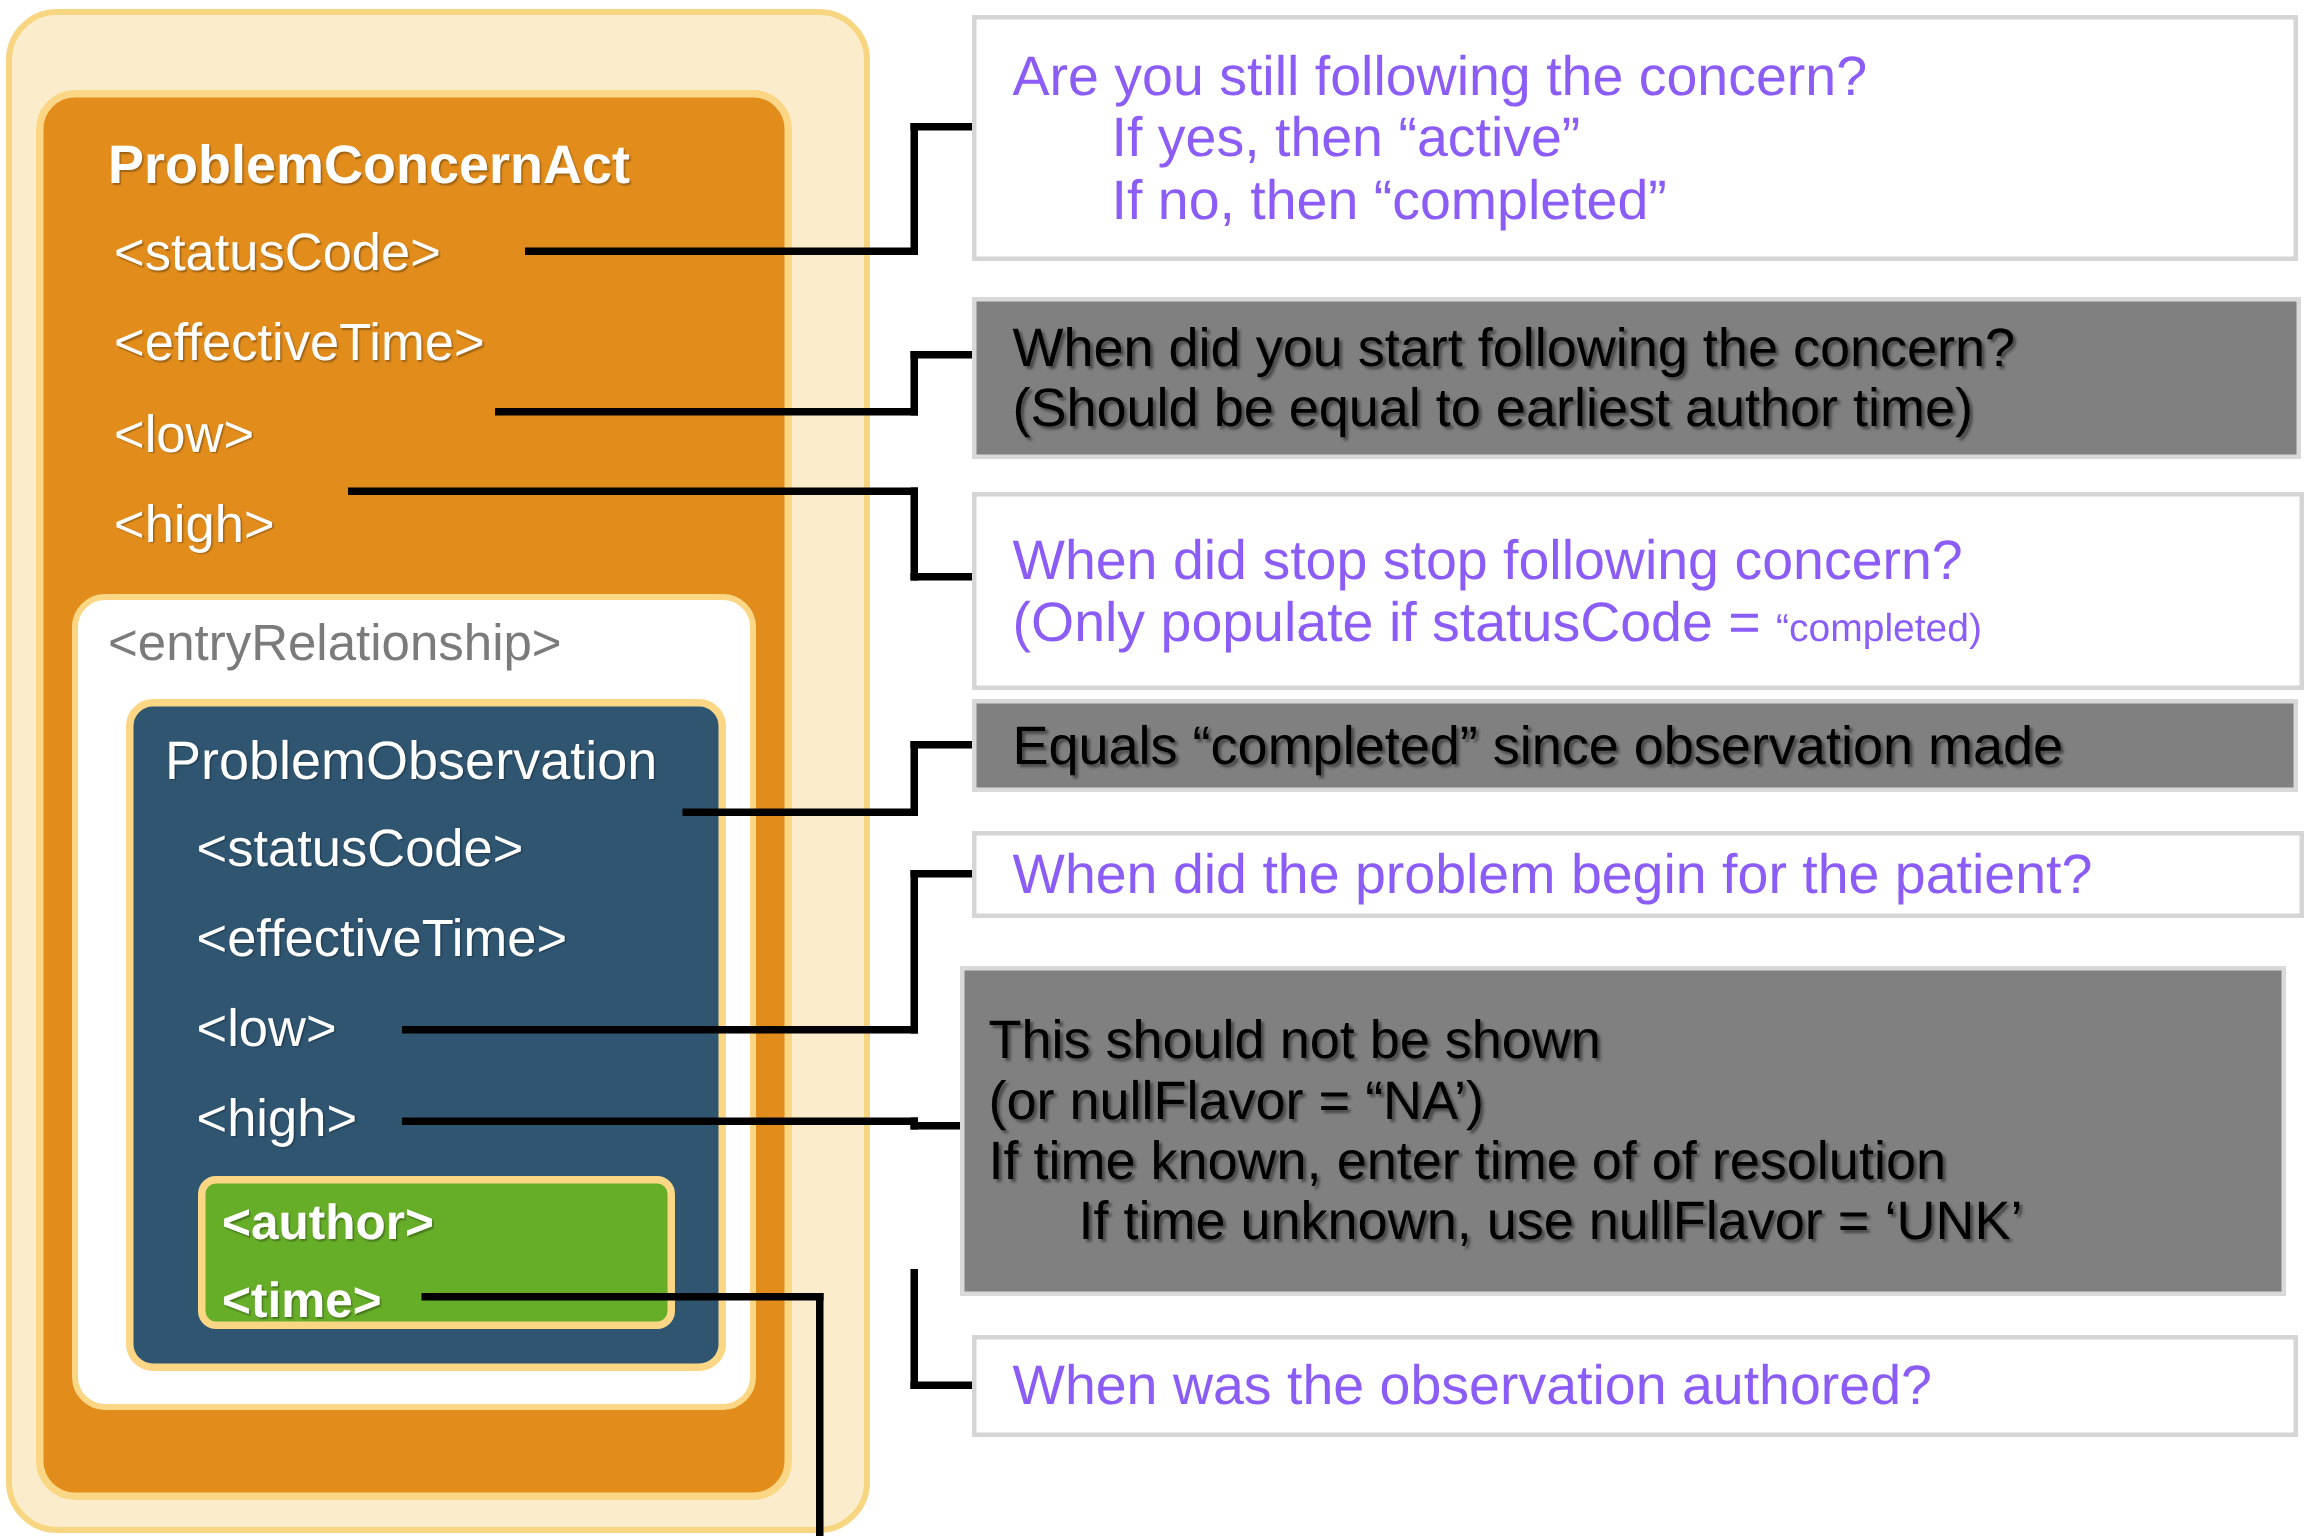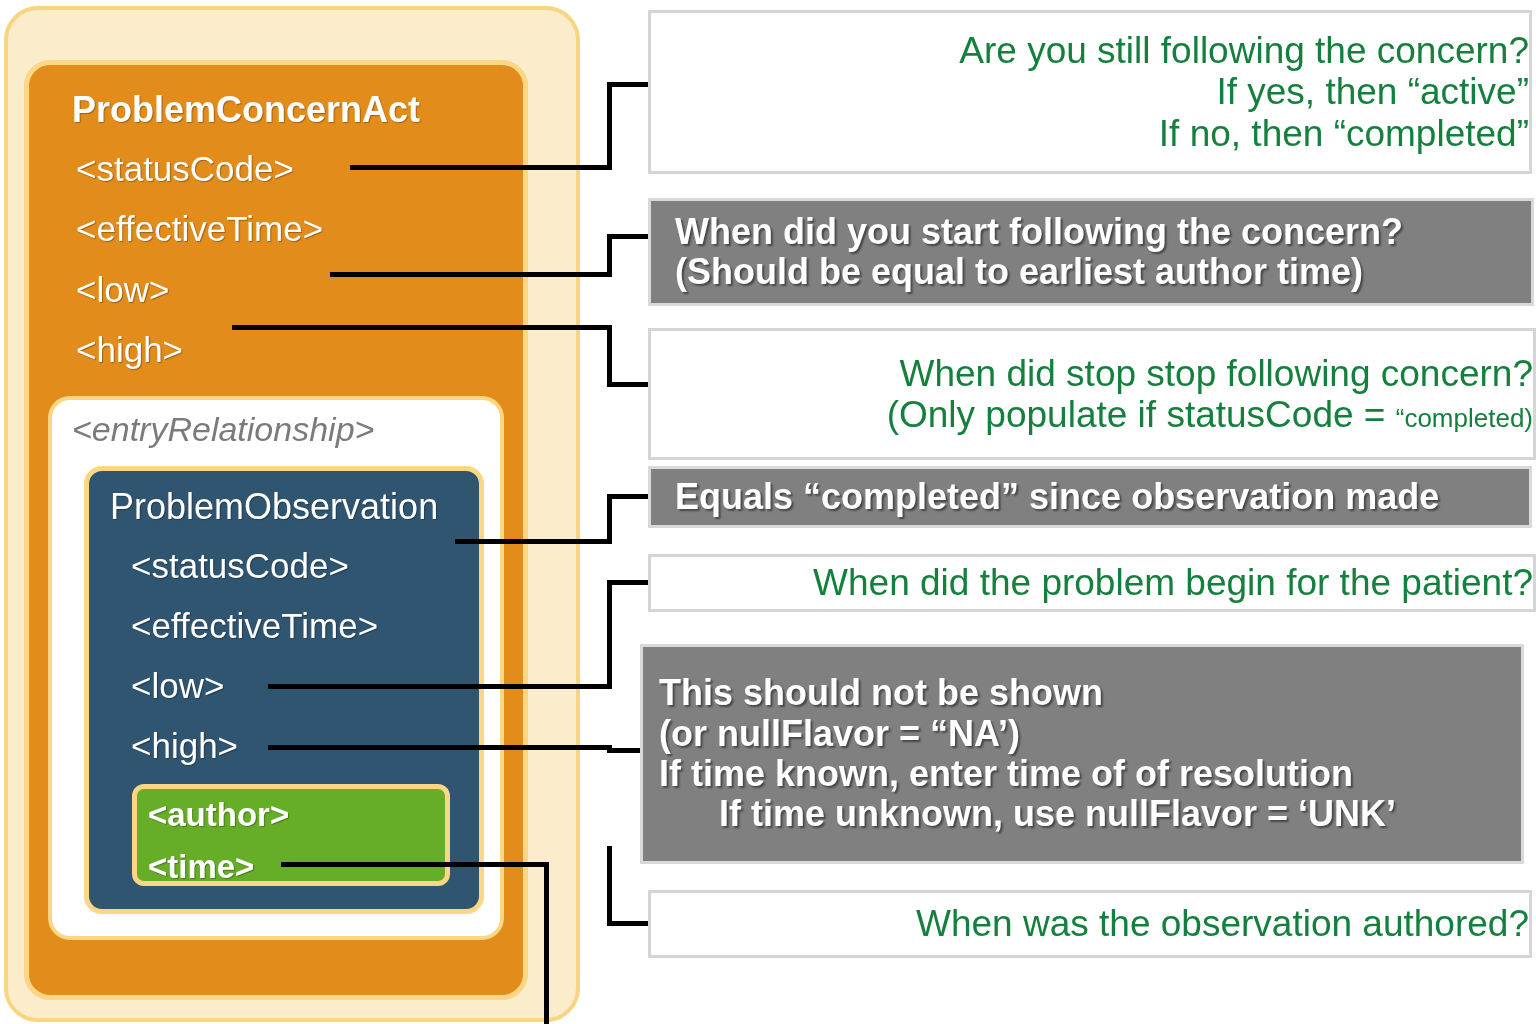--- a/index.html
+++ b/index.html
@@ -78,29 +78,28 @@
     padding:4px 0 4px 24px;
   }
   .note.white{background:#ffffff;}
   .note.gray{background:#808080;border-color:#d9d9d9;}
   .note .line{
     font-family:"Liberation Sans",sans-serif;
     white-space:nowrap;
     line-height:1.12;
   }
   .note.white .line{
-    color:#15803d;
+    color:#8b5cf6;
     font-size:37px;
     font-weight:400;
-    text-align:right;
   }
   .note.gray .line{
-    color:#ffffff;
+    color:#000000;
     font-size:36px;
-    font-weight:bold;
+    font-weight:normal;
     text-shadow:2px 2px 2px rgba(0,0,0,.45);
   }
   .indent1{padding-left:66px;}
   .indent2{padding-left:60px;}
   .tiny{font-size:26px;}
 </style>
 </head>
 <body>
 
 <div id="stage">
@@ -109,21 +108,21 @@
 
   <div class="box-concern"></div>
 
   <div class="lbl title" style="left:72px;top:92px;font-weight:bold;">ProblemConcernAct</div>
   <div class="lbl" style="left:76px;top:151px;">&lt;statusCode&gt;</div>
   <div class="lbl" style="left:76px;top:211px;">&lt;effectiveTime&gt;</div>
   <div class="lbl" style="left:76px;top:272px;">&lt;low&gt;</div>
   <div class="lbl" style="left:76px;top:332px;">&lt;high&gt;</div>
 
   <div class="box-entryrel"></div>
-  <div class="lbl gray" style="left:72px;top:412px;font-style:italic;">&lt;entryRelationship&gt;</div>
+  <div class="lbl gray" style="left:72px;top:412px;">&lt;entryRelationship&gt;</div>
 
   <div class="box-observation"></div>
   <div class="lbl title" style="left:110px;top:489px;">ProblemObservation</div>
   <div class="lbl" style="left:131px;top:548px;">&lt;statusCode&gt;</div>
   <div class="lbl" style="left:131px;top:608px;">&lt;effectiveTime&gt;</div>
   <div class="lbl" style="left:131px;top:668px;">&lt;low&gt;</div>
   <div class="lbl" style="left:131px;top:728px;">&lt;high&gt;</div>
 
   <div class="box-author"></div>
   <div class="lbl small" style="left:148px;top:798px;">&lt;author&gt;</div>

